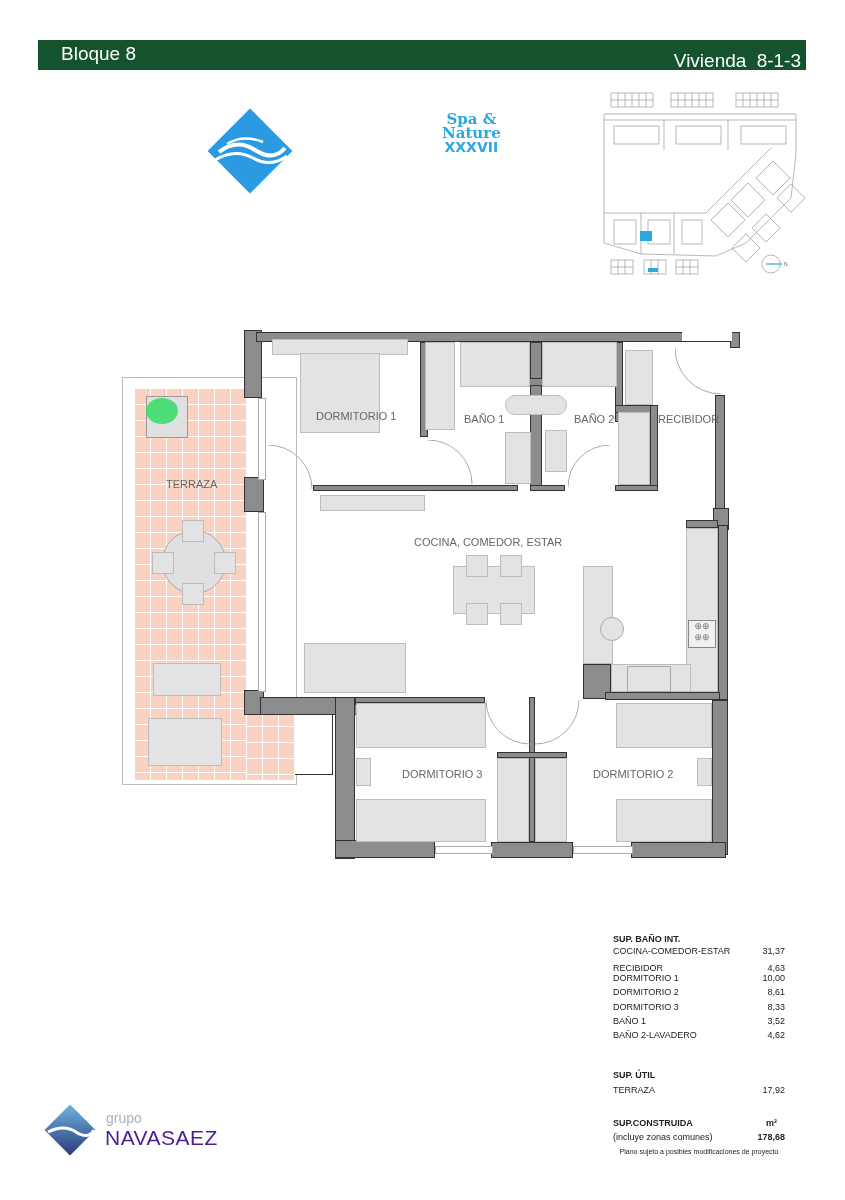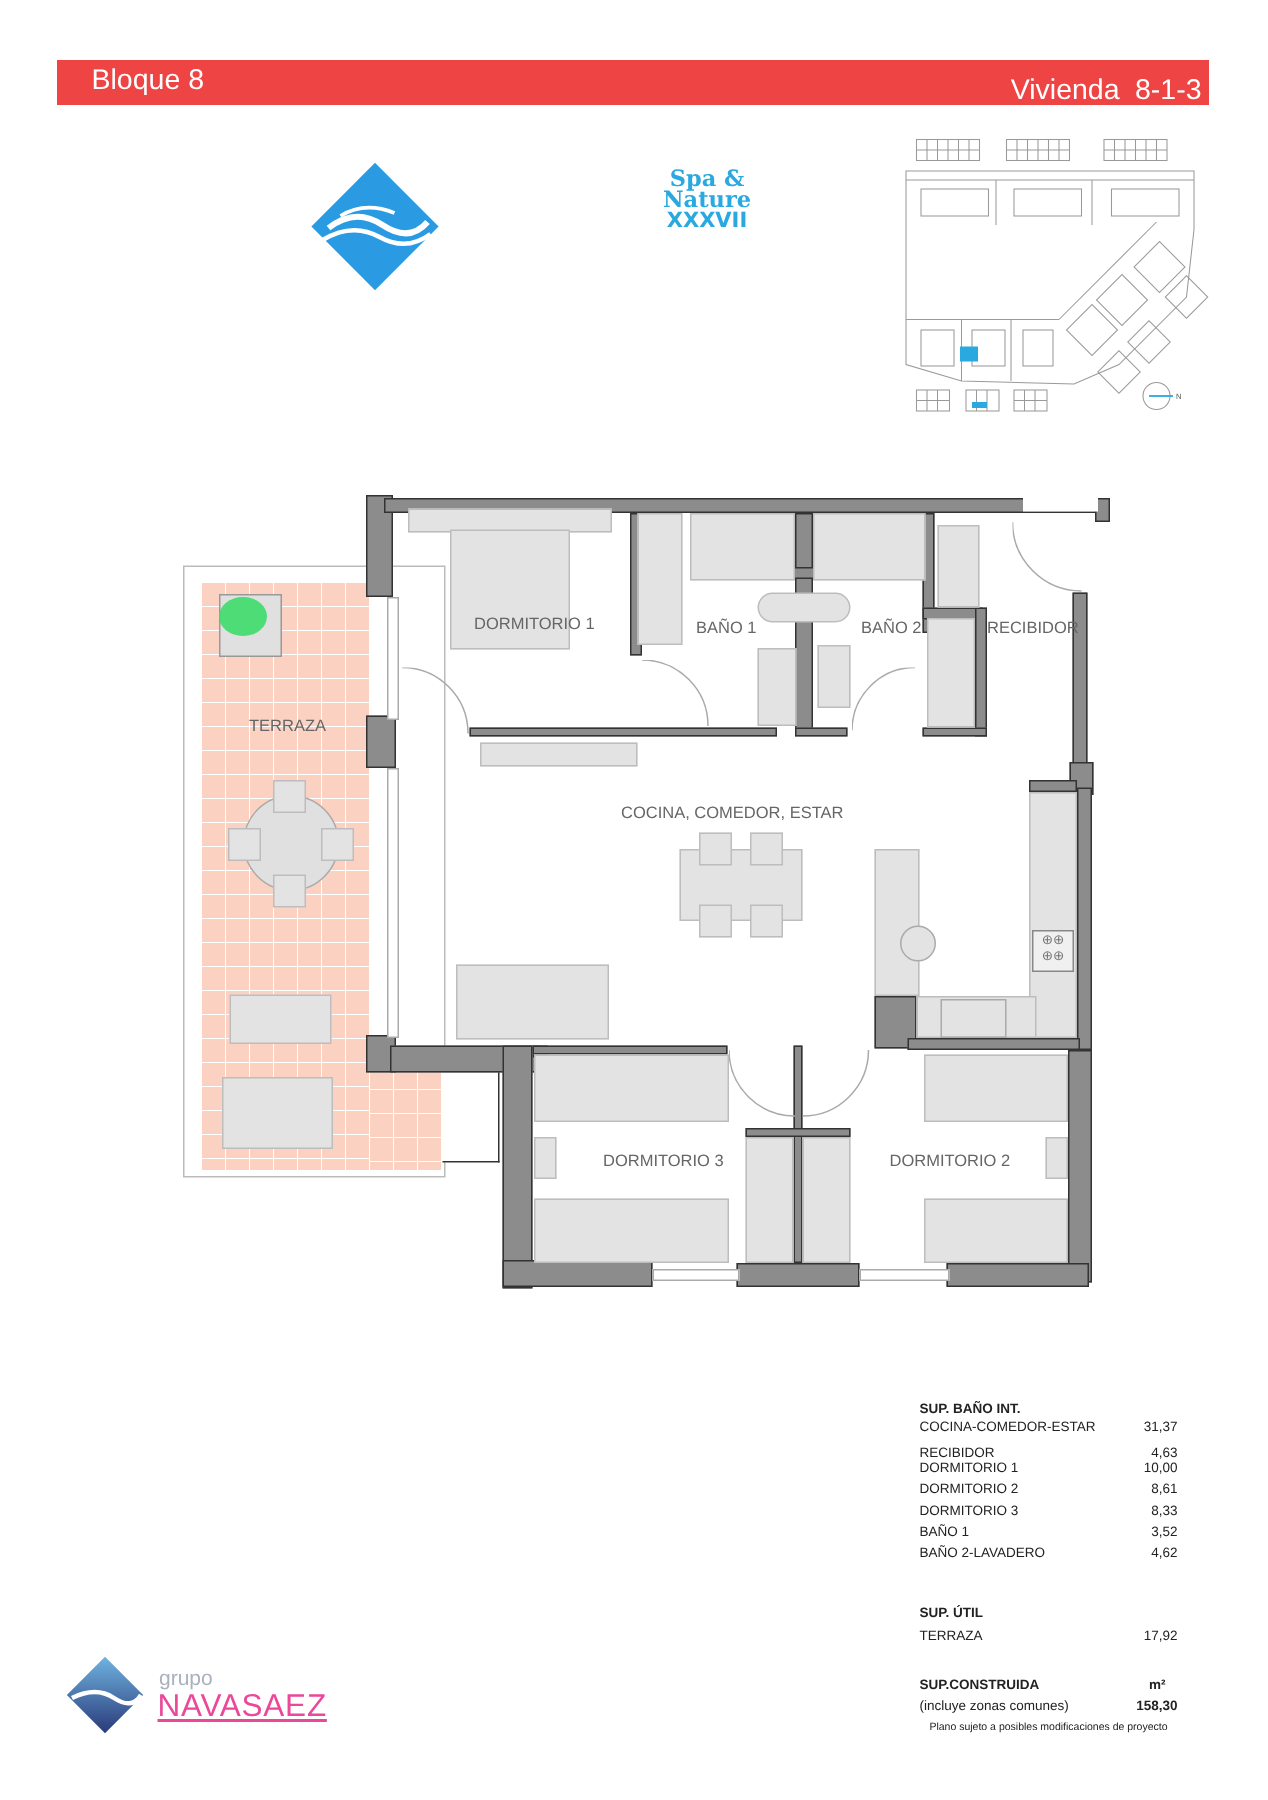--- a/index.html
+++ b/index.html
@@ -1,19 +1,19 @@
 <!DOCTYPE html>
 <html><head>
 <meta charset="utf-8">
 <style>
   html, body { margin:0; padding:0; background:#ffffff; }
   body { width:845px; height:1200px; position:relative; overflow:hidden; font-family:"Liberation Sans", sans-serif; }
   .abs { position:absolute; }
   
-  .hdr { left:38px; top:40px; width:768px; height:30px; background:#ef4444; color:#fff; }
+  .hdr { left:38px; top:40px; width:768px; height:30px; background:#14532d; color:#fff; }
   .hdr .l { position:absolute; left:23px; top:3px; font-size:19px; }
   .hdr .r { position:absolute; right:5px; top:10px; font-size:19px; word-spacing:5px; }
   
   .logo-word { font-family:"DejaVu Sans", sans-serif; font-weight:200; color:#29a9e0; letter-spacing:1px; }
   .sub { color:#29a9e0; font-size:17px; line-height:17px; text-align:right; }
   .spa { font-family:"DejaVu Serif", serif; font-weight:bold; color:#29a9e0; font-size:15px; line-height:14px; }
   
   .wall { position:absolute; background:#8c8c8c; border:1px solid #333; box-sizing:border-box; }
   .furn { position:absolute; background:#e3e3e3; border:1px solid #bdbdbd; box-sizing:border-box; }
   .lbl { position:absolute; font-size:11px; color:#666; white-space:nowrap; }
@@ -238,30 +238,30 @@
   <div class="row" style="top:39px;"><span>DORMITORIO 1</span><span class="v">10,00</span></div>
   <div class="row" style="top:53px;"><span>DORMITORIO 2</span><span class="v">8,61</span></div>
   <div class="row" style="top:68px;"><span>DORMITORIO 3</span><span class="v">8,33</span></div>
   <div class="row" style="top:82px;"><span>BAÑO 1</span><span class="v">3,52</span></div>
   <div class="row" style="top:96px;"><span>BAÑO 2-LAVADERO</span><span class="v">4,62</span></div>
 
   <div class="row bold" style="top:136px;">SUP. ÚTIL</div>
   <div class="row" style="top:151px;"><span>TERRAZA</span><span class="v">17,92</span></div>
 
   <div class="row bold" style="top:184px;"><span>SUP.CONSTRUIDA</span><span class="v" style="right:8px;">m²</span></div>
-  <div class="row" style="top:198px;"><span>(incluye zonas comunes)</span><span class="v bold">158,30</span></div>
+  <div class="row" style="top:198px;"><span>(incluye zonas comunes)</span><span class="v bold">178,68</span></div>
   <div class="row" style="top:214px;font-size:7px;text-align:center;">Plano sujeto a posibles modificaciones de proyecto</div>
 </div>
 
 <div class="abs" style="left:42px;top:1102px;width:200px;height:60px;">
   <svg class="abs" style="left:0;top:0" width="56" height="56" viewBox="0 0 56 56">
     <defs>
         <linearGradient id="g1" x1="0" y1="0" x2="1" y2="1">
           <stop offset="0" stop-color="#6fb3e0"></stop>
           <stop offset="1" stop-color="#2a3a7a"></stop>
         </linearGradient>
       </defs>
     <rect x="10" y="10" width="36" height="36" transform="rotate(45 28 28)" fill="url(#g1)"></rect>
     <path d="M6 30 Q22 22 34 30 T52 28" stroke="#fff" stroke-width="3" fill="none"></path>
   </svg>
   <span class="abs" style="left:64px;top:8px;font-size:14px;color:#aab2bd;font-weight:300;">grupo</span>
-  <span class="abs" style="left:63px;top:24px;font-size:21px;color:#ec4899;letter-spacing:0.5px;text-decoration:underline;">NAVASAEZ</span>
+  <span class="abs" style="left:63px;top:24px;font-size:21px;color:#4c1d95;letter-spacing:0.5px;">NAVASAEZ</span>
 </div>
 
 </body></html>

